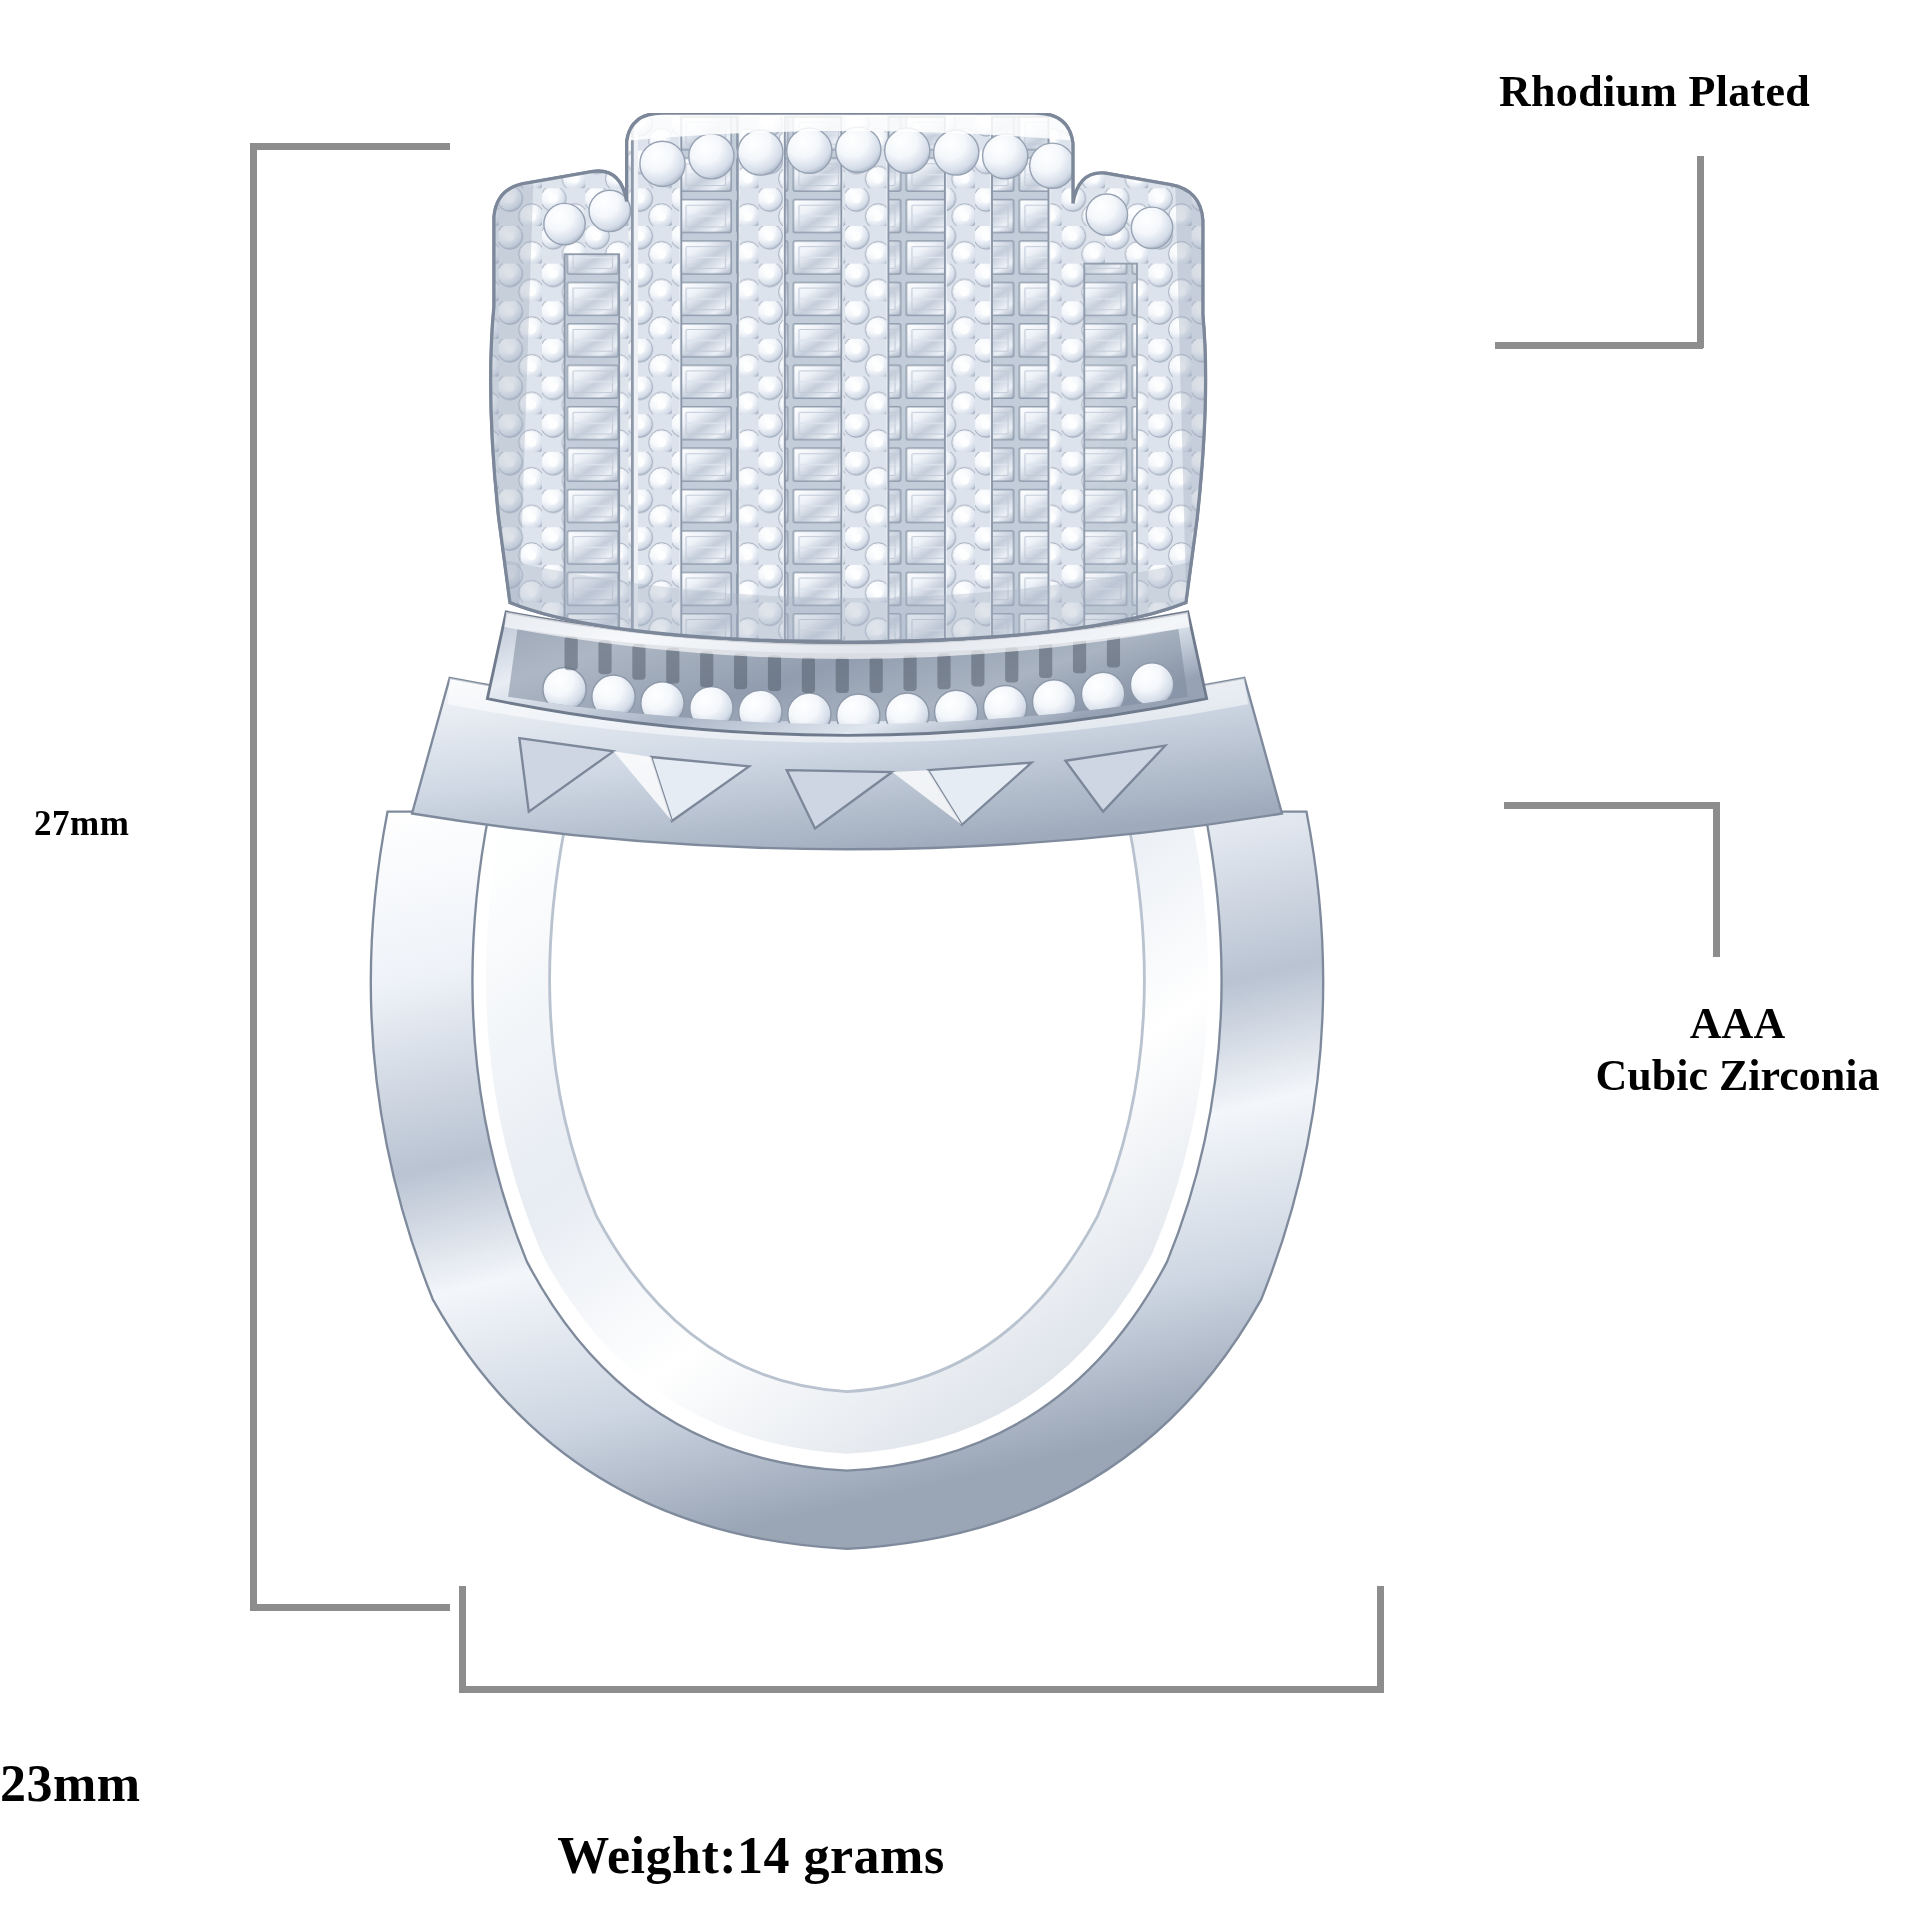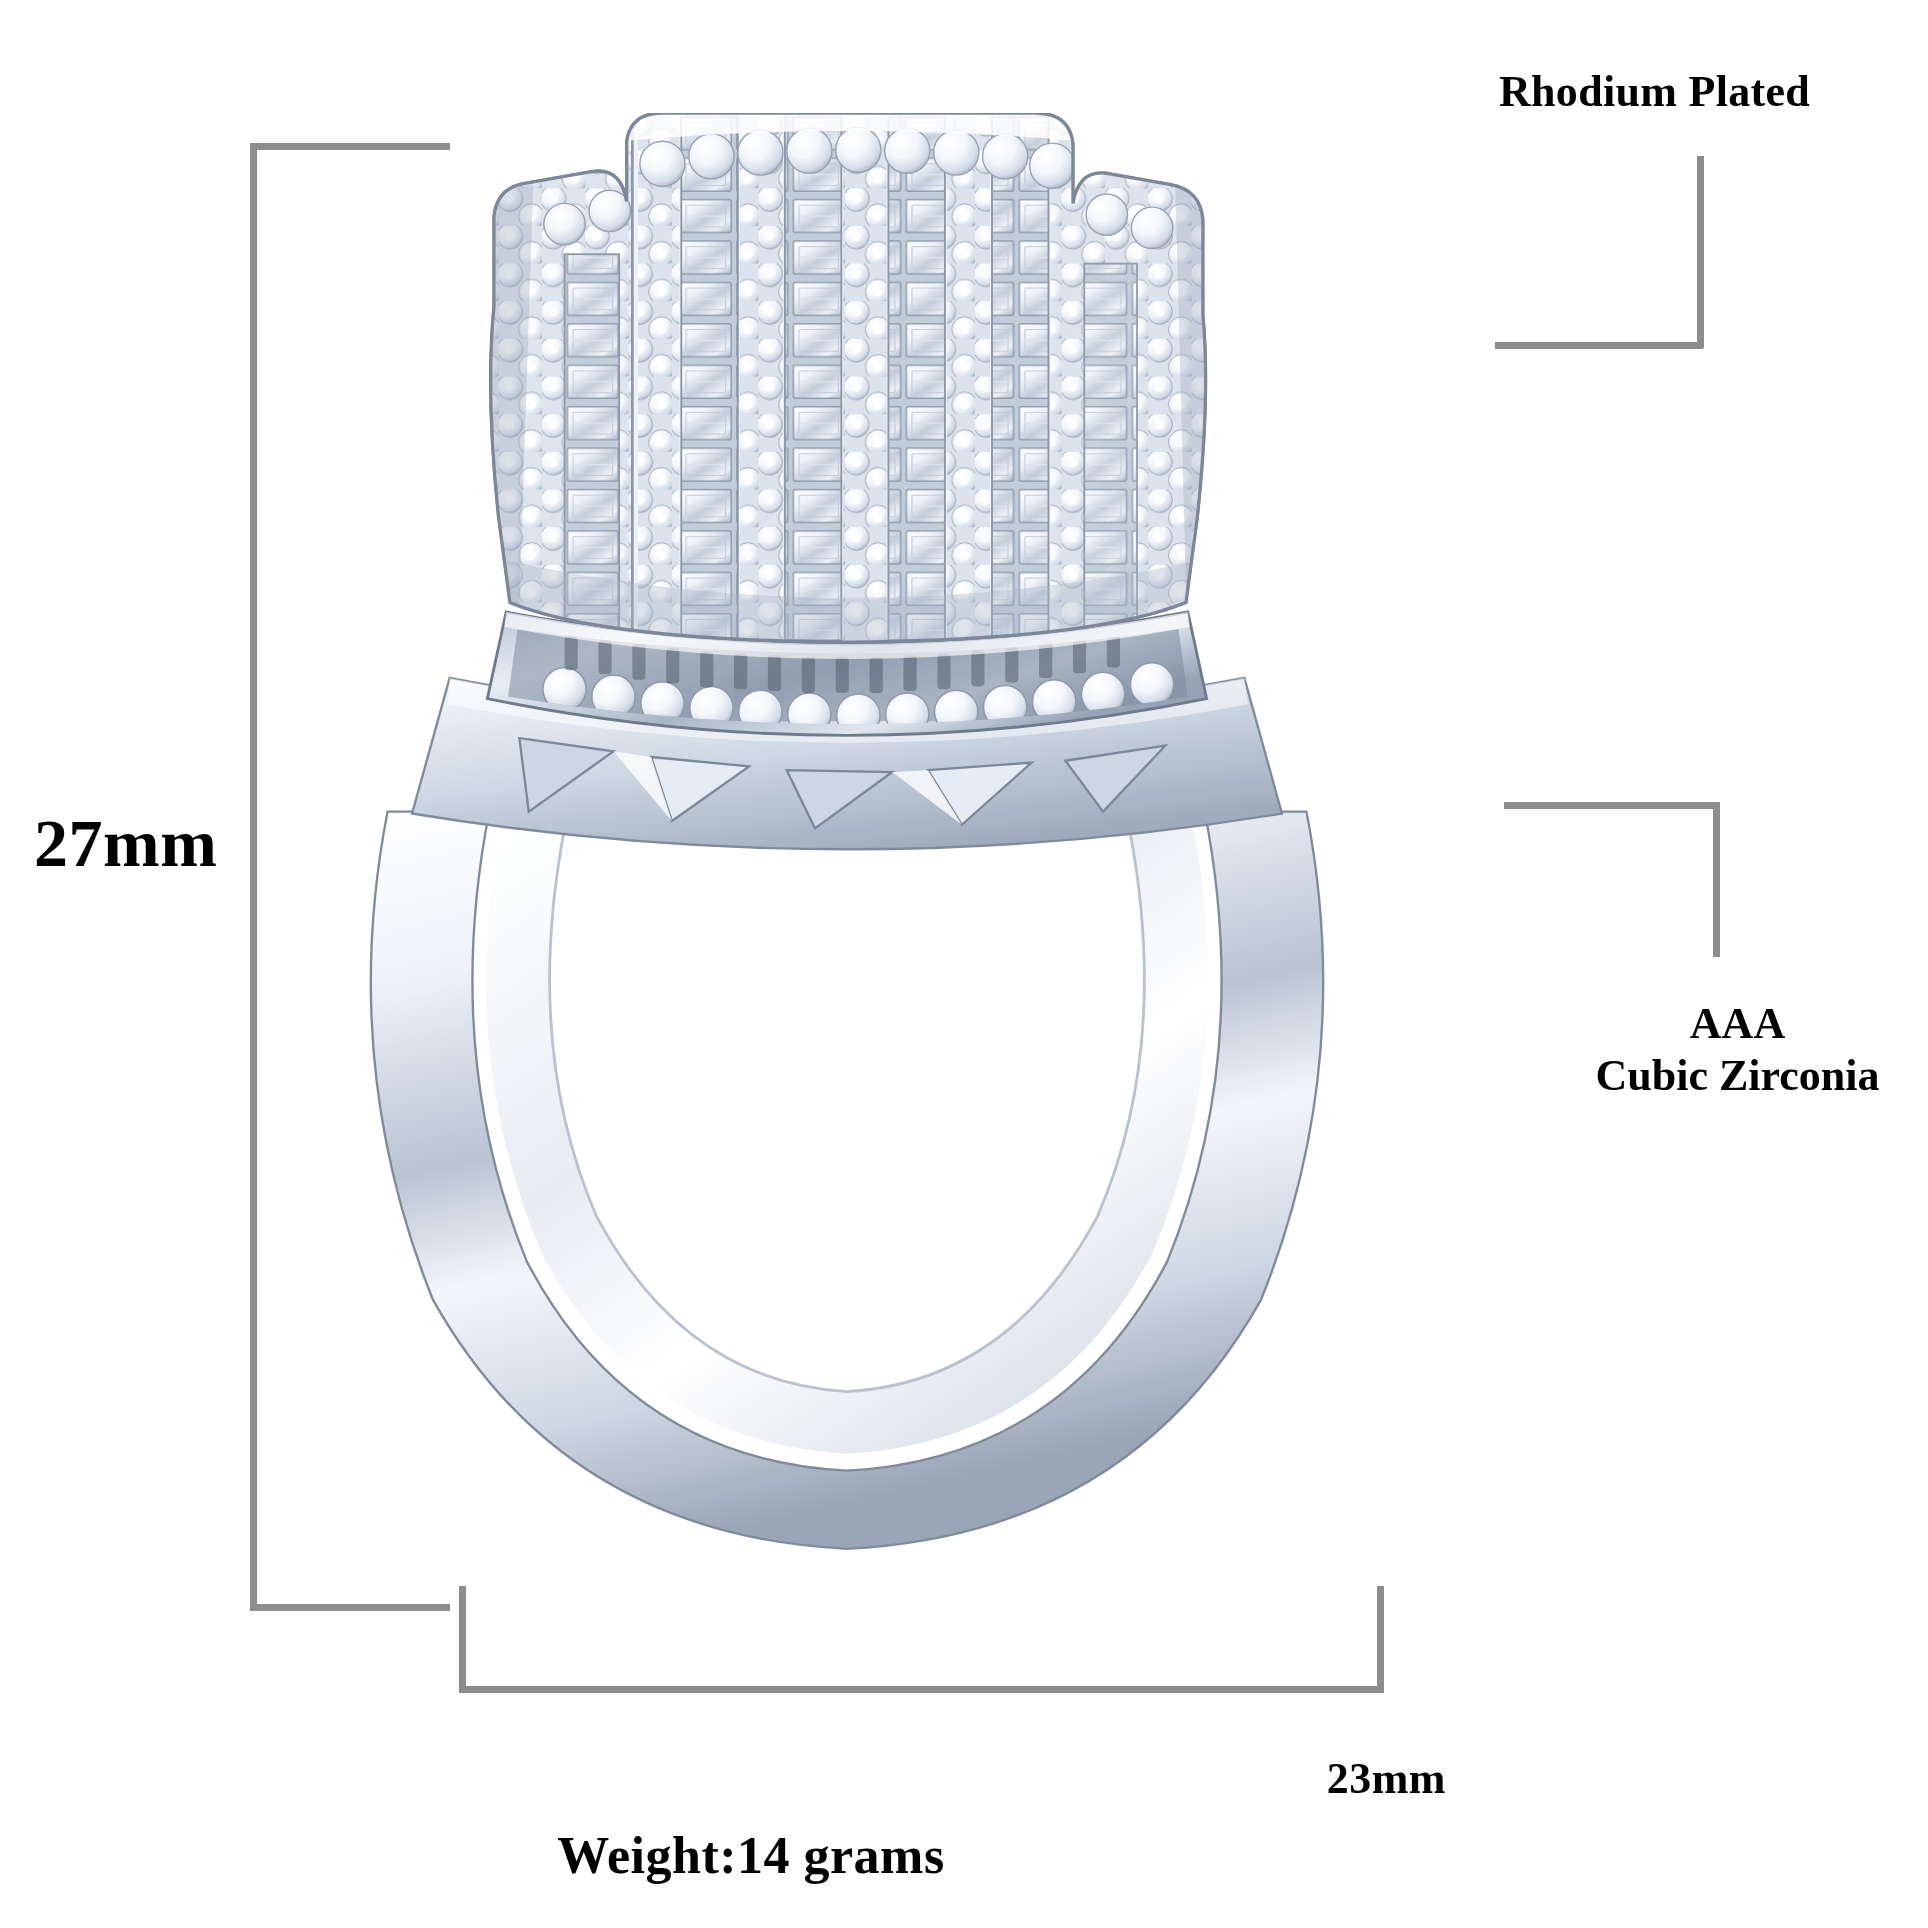--- a/index.html
+++ b/index.html
@@ -36,29 +36,29 @@
     top: 998px;
     font-size: 44px;
     text-align: center;
     white-space: normal;
     width: 311px;
   }
   #label-cz .l2 { display:block; }
   #label-height {
     left: 34px;
     top: 803px;
-    font-size: 68px;
+    font-size: 35px;
     letter-spacing: 0.5px;
   }
   #label-width {
     left: 0;
     top: 1753px;
     width: 1446px;
-    text-align: right;
-    font-size: 44px;
+    text-align: left;
+    font-size: 52px;
     letter-spacing: 0.5px;
   }
   #label-weight {
     left: 0;
     top: 1825px;
     width: 1446px;
     text-align: center;
     font-size: 52px;
     letter-spacing: 0.5px;
     margin-left: 28px;

